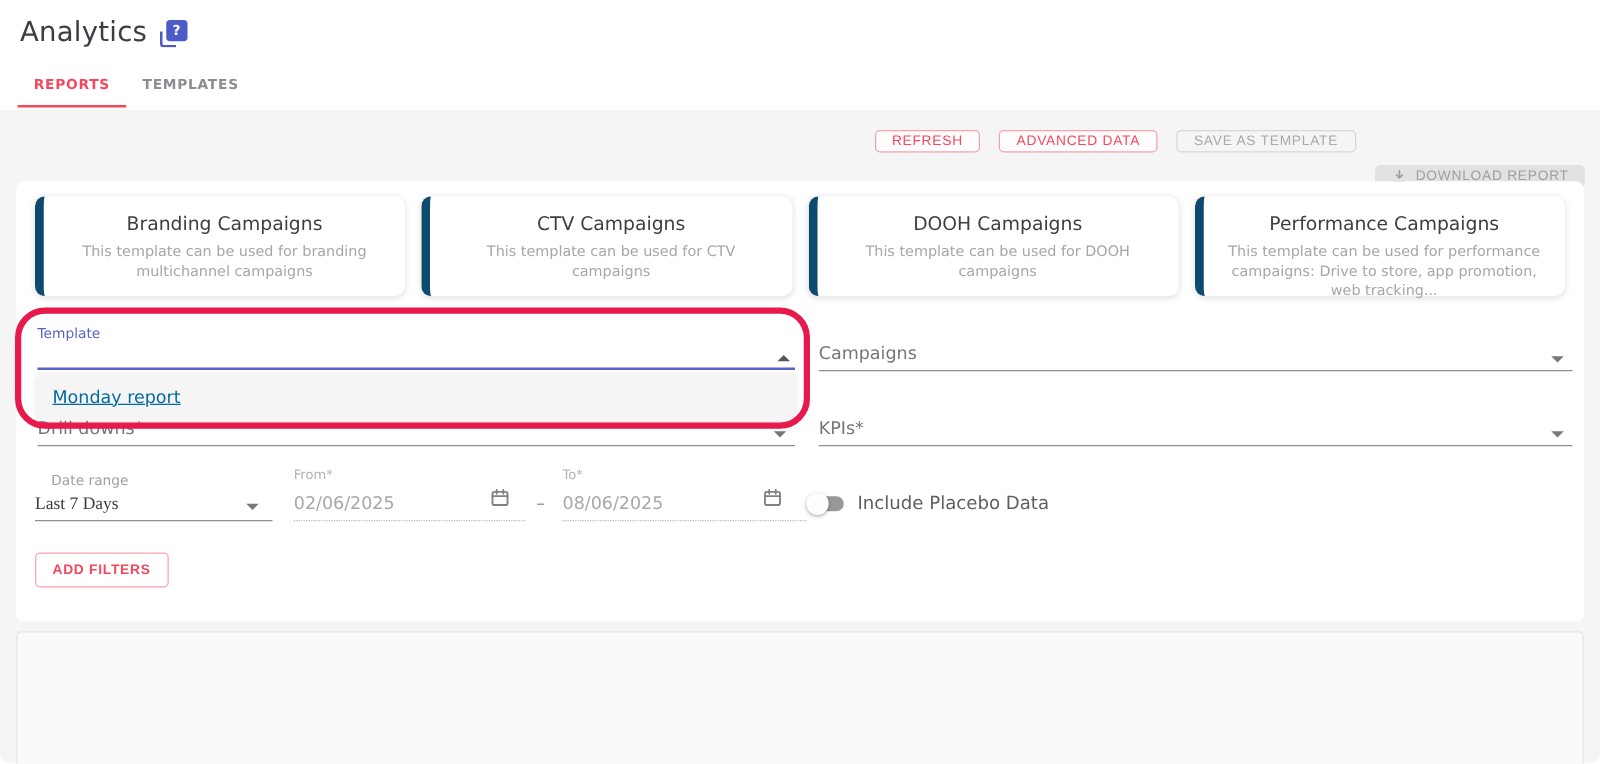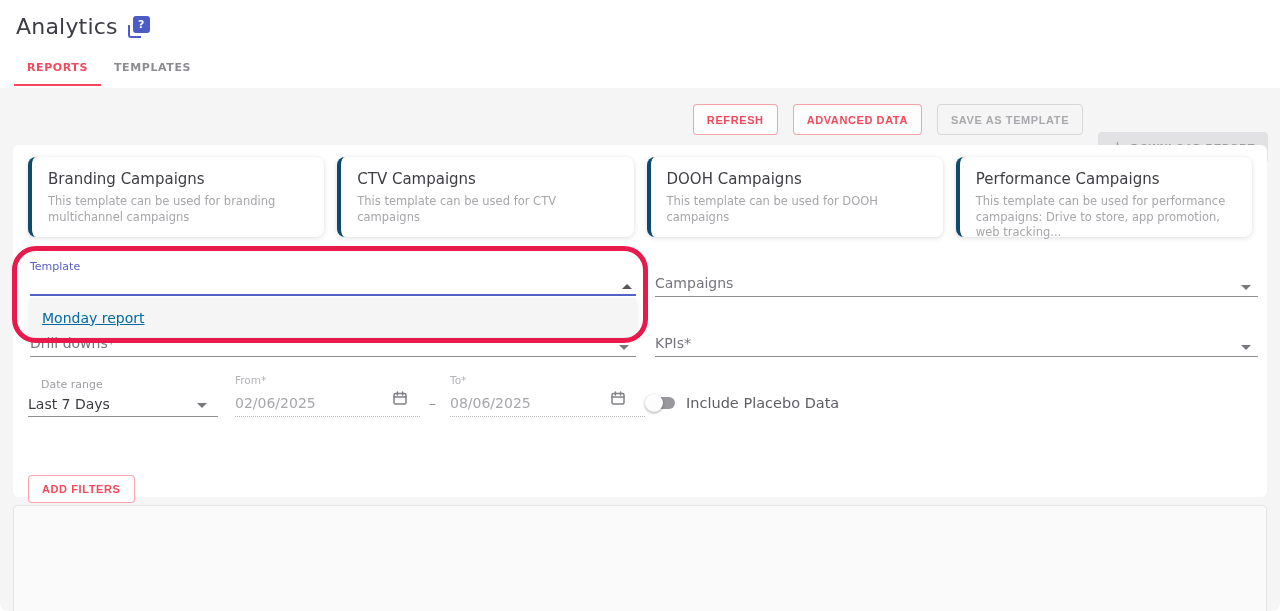--- a/index.html
+++ b/index.html
@@ -21,40 +21,40 @@
   .tab { padding:8px 13px 12px 13px; font-size:11px; font-weight:700; letter-spacing:.6px;
     color:#8c8c92; cursor:pointer; position:relative; }
   .tab.active { color:#f4485c; }
   .tab.active::after { content:""; position:absolute; left:0; right:0; bottom:0; height:2px; background:#f4485c; }
 
   
   .gray { position:absolute; left:0; top:88px; width:1280px; height:523px; background:#f5f5f6; }
 
   
   .toolbar { position:absolute; top:104px; right:12px; display:flex; gap:15px; }
-  .btn { height:31px; border-radius:4px; font-size:11px; font-weight:700; letter-spacing:.6px;
+  .btn { height:18px; border-radius:4px; font-size:11px; font-weight:400; letter-spacing:.6px;
     padding:0 13px; display:flex; align-items:center; gap:7px; cursor:pointer; background:transparent; }
   .btn.red { border:1px solid rgba(244,72,92,.5); color:#f4485c; background:#fdfdfd; }
   .btn.ghost { border:1px solid #d7d7d9; color:#a9a9ad; }
   .btn.filled { border:none; background:#e2e2e4; color:#9e9ea2; cursor:default;margin-top:28px; }
 
   
   .panel { position:absolute; left:13px; top:145px; width:1254px; height:352px;
     background:#fff; border-radius:6px; }
 
   .cards { position:absolute; left:15px; top:12px; right:15px; display:flex; gap:13px; }
   .card { flex:1; height:80px; background:#fff; border-radius:8px;
-    border-left:4px solid #0c4a6e; padding:13px 16px 10px 16px;
-    box-shadow:0 1px 5px rgba(0,0,0,.14); cursor:pointer; }
+    border-left:7px solid #0c4a6e; padding:13px 16px 10px 16px;
+    box-shadow:0 1px 5px rgba(0,0,0,.14); cursor:pointer;text-align:center; }
   .card-title { font-size:15px; font-weight:500; color:#3d3d44; margin-bottom:6px; }
   .card-desc { font-size:11.5px; color:#a6a6ab; line-height:1.35; }
 
   .f-label-sm { font-size:11px; color:#9e9ea3; }
   .f-text { font-size:14px; color:#75757d; }
-  .f-value { font-size:14px; color:#3b3b41; }
+  .f-value { font-size:14px; color:#3b3b41;font-family:Liberation Serif, serif; }
   .f-value-dim { font-size:14px; color:#a8a8ac; }
   .underline { position:absolute; height:0; border-bottom:1px solid #8f8f95; }
   .underline.dotted { border-bottom:1px dotted #b8b8bc; }
   .underline.blue { border-bottom:2px solid #5663c6; }
 
   .arr-down { width:0; height:0; border-left:5px solid transparent; border-right:5px solid transparent;
     border-top:5px solid #77777d; position:absolute; cursor:pointer; }
   .arr-up { width:0; height:0; border-left:5px solid transparent; border-right:5px solid transparent;
     border-bottom:5px solid #55555b; position:absolute; cursor:pointer; }
 
@@ -66,21 +66,21 @@
   .cal { position:absolute; width:18px; height:18px; cursor:pointer; }
 
   .switch { position:absolute; width:32px; height:18px; cursor:pointer; }
   .switch .track { position:absolute; left:4px; top:3px; width:26px; height:12px; border-radius:7px; background:#97979c; }
   .switch .thumb { position:absolute; left:0; top:0; width:18px; height:18px; border-radius:50%;
     background:#fdfdfd; box-shadow:0 1px 3px rgba(0,0,0,.35); }
 
   .btn-add { position:absolute; left:15px; top:297px; height:28px; padding:0 13px;
     border:1px solid rgba(244,72,92,.5); border-radius:4px; background:#fff;
     color:#f4485c; font-size:11px; font-weight:700; letter-spacing:.6px;
-    display:flex; align-items:center; cursor:pointer;margin-top:33px; }
+    display:flex; align-items:center; cursor:pointer; }
 
   
   .results { position:absolute; left:13px; top:505px; width:1254px; height:120px;
     background:#fafafa; border:1px solid #e5e5e7; border-radius:4px 4px 0 0; }
 
   
   .annotation { position:absolute; left:12px; top:246px; width:636px; height:97px;
     border:5px solid #e8194b; border-radius:24px; pointer-events:none; z-index:10; }
 
   .pos { position:absolute; }

